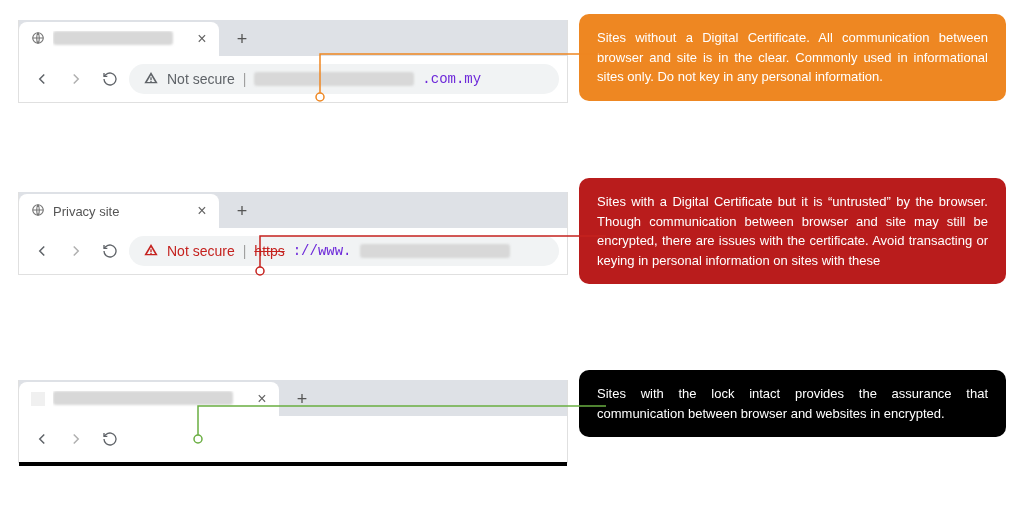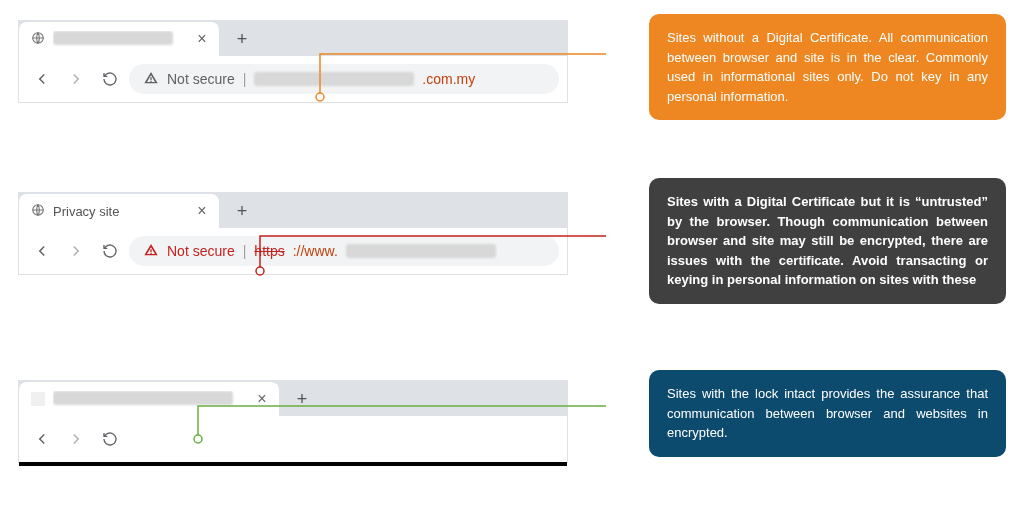--- a/index.html
+++ b/index.html
@@ -83,39 +83,39 @@
   .warn-tri { width:16px;height:16px; }
   .notsecure { color:#5f6368; white-space:nowrap; }
   .notsecure.red { color:#c5221f; }
   .sep { color:#a0a0a0; }
   .url-blur {
     height:14px;
     border-radius:3px;
     background:#d8d8d8;
     filter: blur(1px);
   }
-  .url-text { color:#c2410c; white-space:nowrap; }
+  .url-text { color:#6d28d9; white-space:nowrap;font-family:Liberation Mono, monospace; }
   .https-strike { color:#c5221f; text-decoration: line-through; }
   .lock { width:14px;height:14px; }
   .bottom-line { position:absolute;left:0;right:0;bottom:-4px;height:4px;background:#000; }
 
   .callout {
     position:absolute;
     right:18px;
-    width:357px;
+    width:427px;
     border-radius:10px;
     color:#ffffff;
     font-size:13px;
     line-height:1.5;
     padding: 14px 18px;
     text-align: justify;
   }
   .callout.orange { background:#ee8722; }
-  .callout.red    { background:#404040;font-weight:bold; }
-  .callout.green  { background:#0c4a6e; }
+  .callout.red    { background:#b91c1c; }
+  .callout.green  { background:#000000; }
 
   .connectors { position:absolute; inset:0; pointer-events:none; }
 
   .blurbox {
     background:#d8d8d8;
     border-radius:3px;
     filter: blur(1px);
     height:14px;
   }
 </style>

